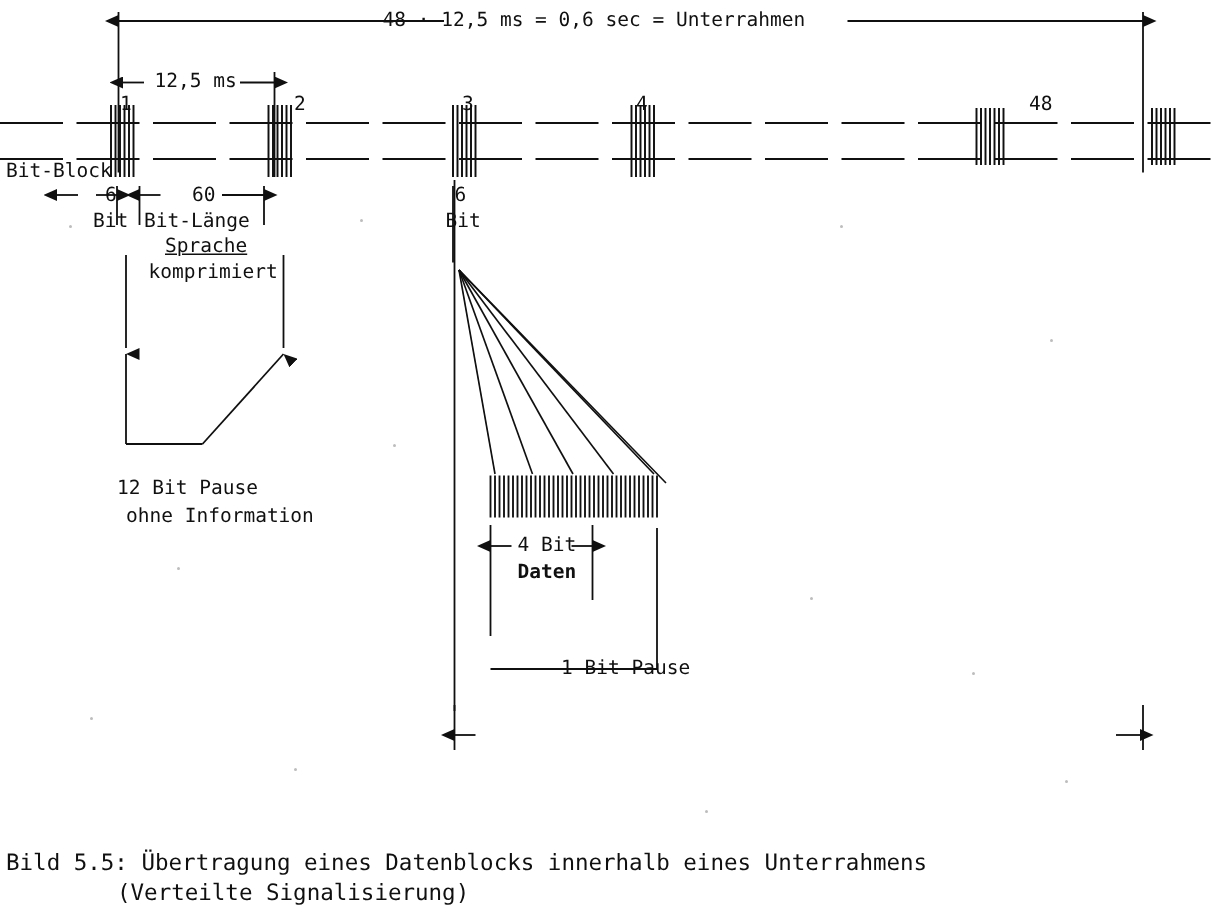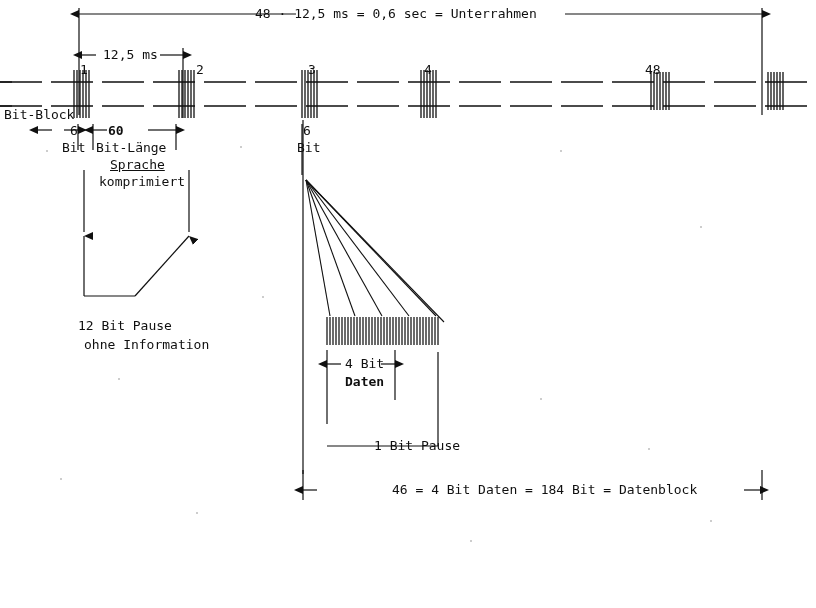--- a/index.html
+++ b/index.html
@@ -240,43 +240,44 @@
 
   <div class="lbl" style="left:255px; top:6px;">48 · 12,5 ms = 0,6 sec = Unterrahmen</div>
   <div class="lbl" style="left:103px; top:47px;">12,5 ms</div>
 
   <div class="lbl" style="left:4px; top:62px;margin-top:45px;">Bit-Block</div>
 
   <div class="lbl" style="left:80px; top:62px;">1</div>
   <div class="lbl" style="left:196px; top:62px;">2</div>
   <div class="lbl" style="left:308px; top:62px;">3</div>
   <div class="lbl" style="left:424px; top:62px;">4</div>
-  <div class="lbl" style="left:645px; top:62px;text-align:right;">48</div>
+  <div class="lbl" style="left:686px; top:62px;text-align:right;">48</div>
 
   <div class="lbl" style="left:70px; top:123px;">6</div>
   <div class="lbl" style="left:62px; top:140px;">Bit</div>
 
-  <div class="lbl" style="left:108px; top:123px;font-weight:bold;">60</div>
+  <div class="lbl" style="left:128px; top:123px;">60</div>
   <div class="lbl" style="left:96px; top:140px;">Bit-Länge</div>
   <div class="lbl" style="left:110px; top:157px;text-decoration:underline;">Sprache</div>
   <div class="lbl" style="left:99px; top:174px;">komprimiert</div>
 
   <div class="lbl" style="left:78px; top:318px;">12 Bit Pause</div>
   <div class="lbl" style="left:84px; top:337px;">ohne Information</div>
 
   <div class="lbl" style="left:303px; top:123px;">6</div>
   <div class="lbl" style="left:297px; top:140px;">Bit</div>
 
   <div class="lbl" style="left:345px; top:356px;">4 Bit</div>
   <div class="lbl" style="left:345px; top:374px;font-weight:bold;">Daten</div>
 
   <div class="lbl" style="left:334px; top:438px;margin-left:40px;">1 Bit Pause</div>
 
-  <div class="lbl" style="left:392px; top:482px;">46 = 4 Bit Daten = 184 Bit = Datenblock</div>
-
+
+  <div class="caption" style="left:4px; top:566px;">Bild 5.5: Übertragung eines Datenblocks innerhalb eines Unterrahmens</div>
+  <div class="caption" style="left:78px; top:586px;">(Verteilte Signalisierung)</div>
 
   <div class="noise" style="left:46px; top:150px;"></div>
   <div class="noise" style="left:240px; top:146px;"></div>
   <div class="noise" style="left:560px; top:150px;"></div>
   <div class="noise" style="left:700px; top:226px;"></div>
   <div class="noise" style="left:262px; top:296px;"></div>
   <div class="noise" style="left:118px; top:378px;"></div>
   <div class="noise" style="left:540px; top:398px;"></div>
   <div class="noise" style="left:648px; top:448px;"></div>
   <div class="noise" style="left:196px; top:512px;"></div>

